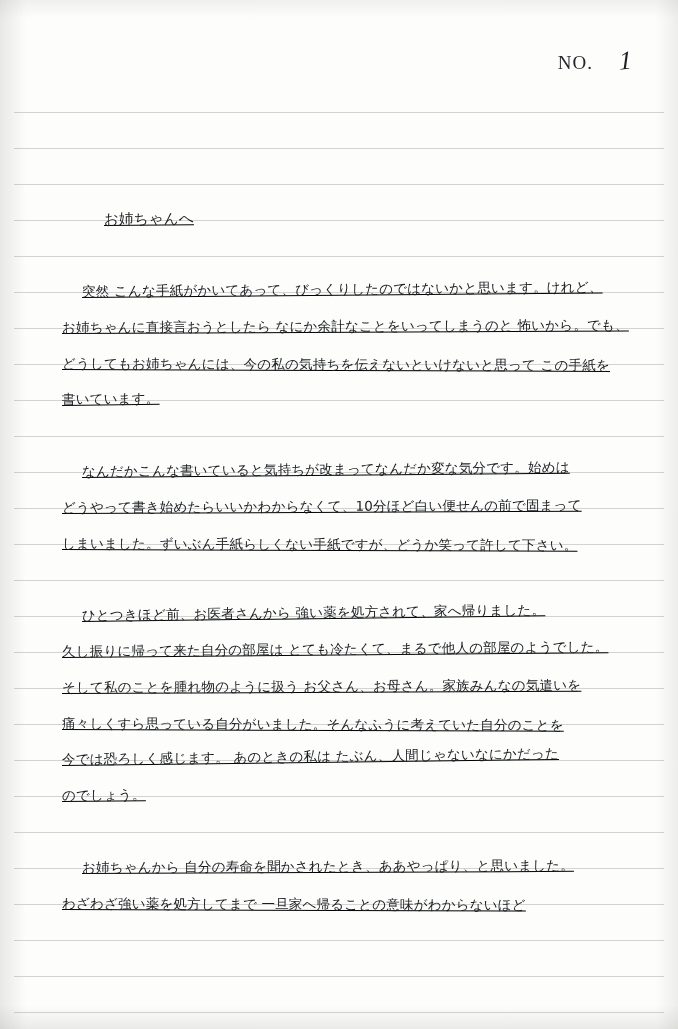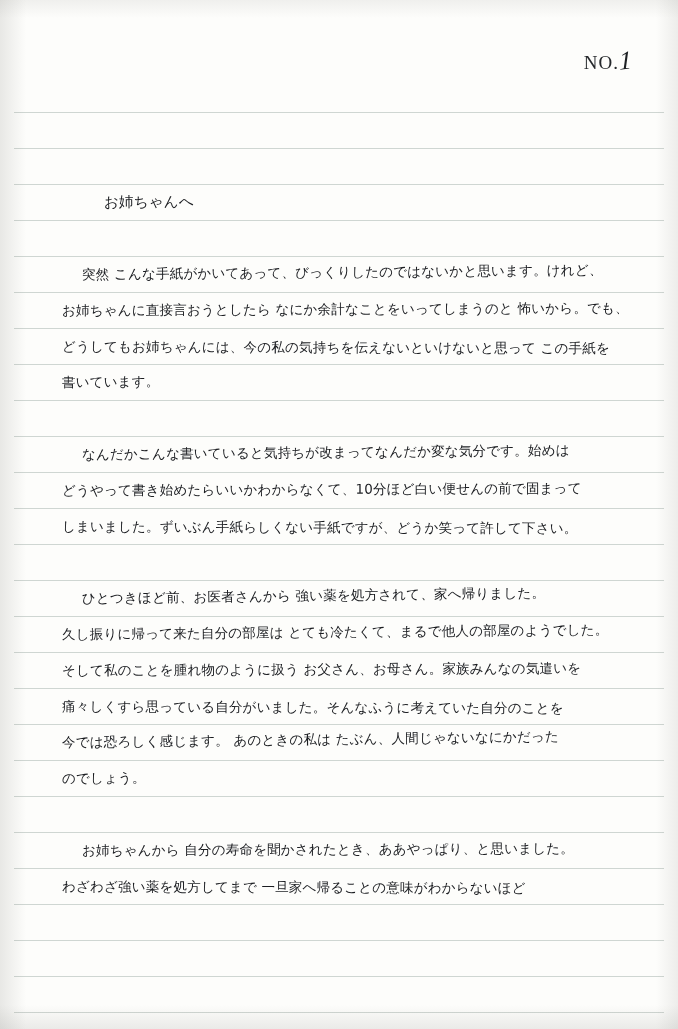--- a/index.html
+++ b/index.html
@@ -43,40 +43,42 @@
     height: 1px;
     background: #cfd6d2;
   }
   
   #header {
     position: absolute;
     right: 46px;
     top: 46px;
     display: flex;
     align-items: baseline;
+    gap: 26px;
   }
   #no-label {
     font-family: "Liberation Serif", serif;
     font-size: 19px;
     letter-spacing: 1px;
     color: #25282b;
   }
   #page-number {
     font-family: "Liberation Serif", serif;
     font-size: 26px;
     color: #1d2023;
     transform: rotate(-8deg) skewX(-6deg);
     font-style: italic;
   }
   
   #body-text {
     position: absolute;
     left: 62px;
     right: 40px;
-    top: 184px;
+    top: 201px;
+    text-decoration: underline;
   }
   .hw-line {
     color: #1b1d21;
     font-family: "DejaVu Sans", sans-serif;
     font-size: 13.5px;
     line-height: 36px;
     white-space: pre;
     letter-spacing: 0.2px;
     transform-origin: left center;
   }

